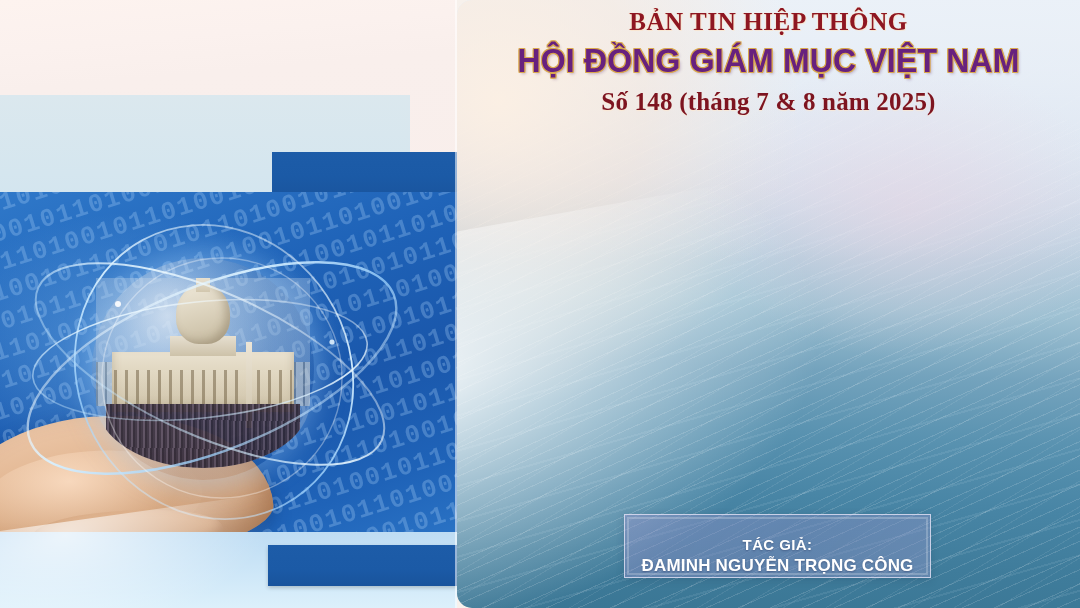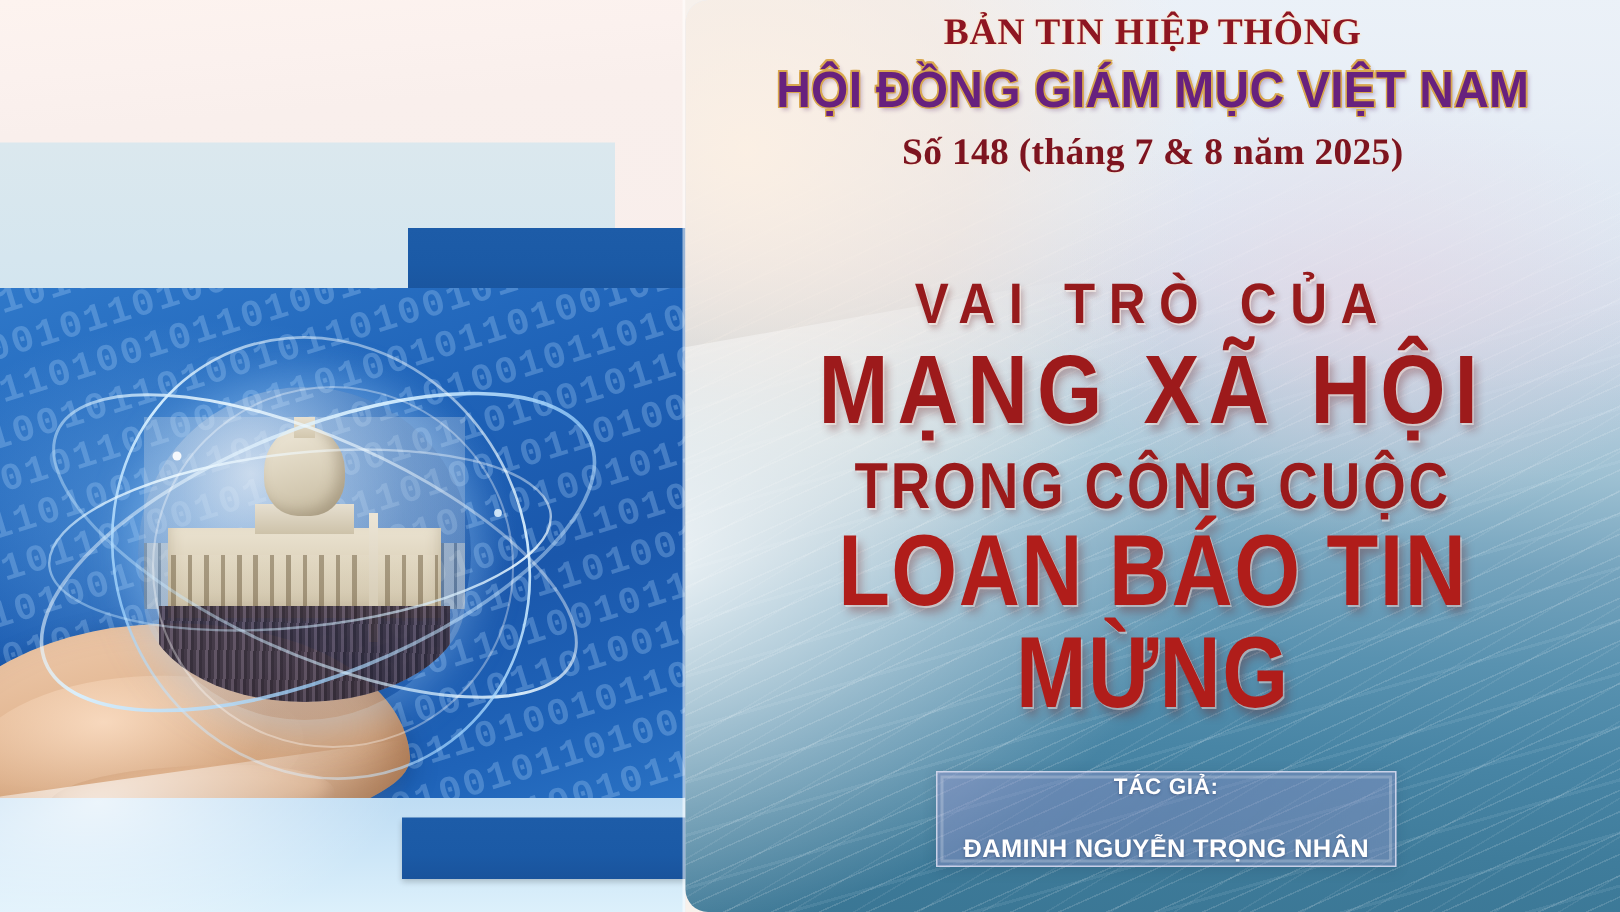--- a/index.html
+++ b/index.html
@@ -296,21 +296,21 @@
   }
 
   
   .author-box{
     position:absolute;left:624px;top:514px;width:305px;height:62px;
     background:linear-gradient(135deg,rgba(152,150,205,.46) 0%,rgba(138,140,196,.42) 50%,rgba(146,150,200,.44) 100%);
     border:1px solid rgba(226,226,245,.80);
     outline:2px solid rgba(255,255,255,.22);
     outline-offset:-5px;
     box-shadow:0 2px 8px rgba(30,50,80,.18);
-    display:flex;flex-direction:column;align-items:center;justify-content:space-between;
+    display:flex;flex-direction:column;align-items:center;justify-content:flex-end;
   }
   .auth-1{
     font-family:"Liberation Sans",sans-serif;
     font-weight:700;font-size:15px;color:#ffffff;letter-spacing:.4px;
     text-shadow:0 1px 2px rgba(40,50,90,.45);
     line-height:1.35;
   }
   .auth-2{
     font-family:"Liberation Sans",sans-serif;
     font-weight:700;font-size:17px;color:#ffffff;letter-spacing:.2px;
@@ -411,26 +411,20 @@
     <div class="haze-warm"></div>
     <div class="haze-pink"></div>
     <div class="beam"></div>
 
     <div class="header-block">
       <div class="hdr-1">BẢN TIN HIỆP THÔNG</div>
       <div class="hdr-2">HỘI ĐỒNG GIÁM MỤC VIỆT NAM</div>
       <div class="hdr-3">Số 148 (tháng 7 &amp; 8 năm 2025)</div>
     </div>
 
-    <div class="title-block">
-      <div class="t-line t1">VAI TRÒ CỦA</div>
-      <div class="t-line t2">MẠNG XÃ HỘI</div>
-      <div class="t-line t3">TRONG CÔNG CUỘC</div>
-      <div class="t-line t4">LOAN BÁO TIN MỪNG</div>
-    </div>
   </div>
 
   <div class="author-box">
     <div class="auth-1">TÁC GIẢ:</div>
-    <div class="auth-2">ĐAMINH NGUYỄN TRỌNG NHÂN</div>
+    <div class="auth-2">ĐAMINH NGUYỄN TRỌNG CÔNG</div>
   </div>
 
 </div>
 
 </body></html>

